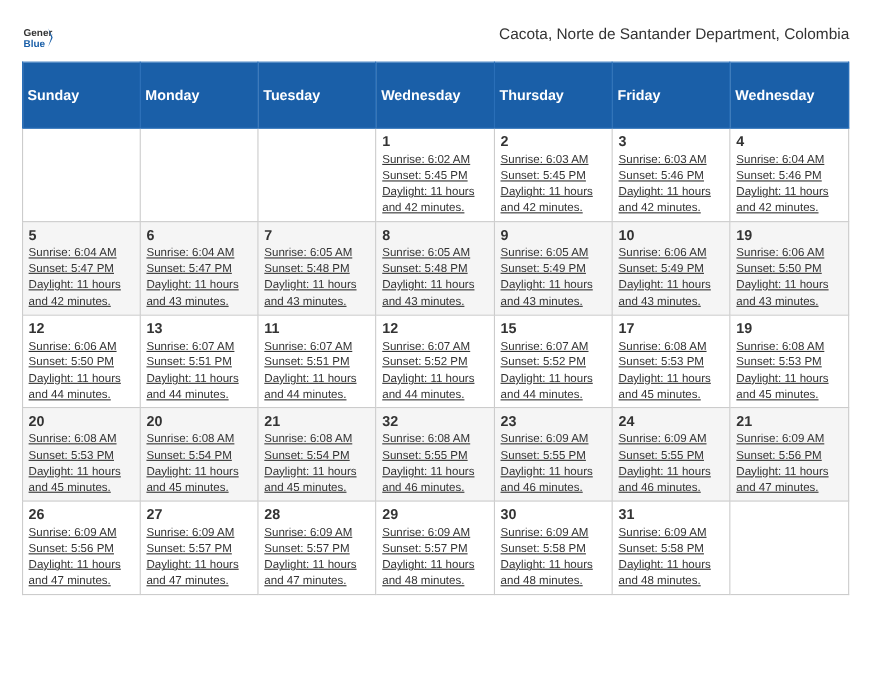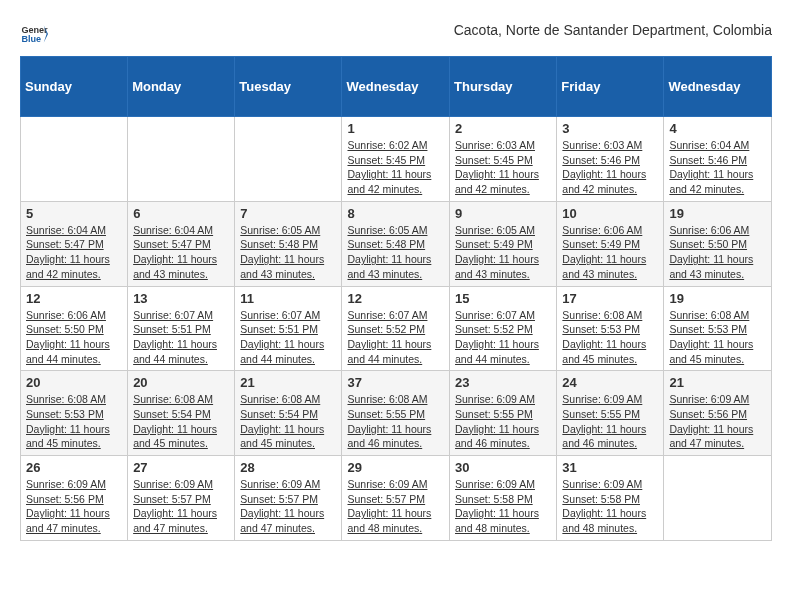--- a/index.html
+++ b/index.html
@@ -201,21 +201,21 @@
         </td>
         <td>
           <span class="day-number">20</span>
           <div class="day-info">Sunrise: 6:08 AM<br>Sunset: 5:54 PM<br>Daylight: 11 hours and 45 minutes.</div>
         </td>
         <td>
           <span class="day-number">21</span>
           <div class="day-info">Sunrise: 6:08 AM<br>Sunset: 5:54 PM<br>Daylight: 11 hours and 45 minutes.</div>
         </td>
         <td>
-          <span class="day-number">37</span>
+          <span class="day-number">32</span>
           <div class="day-info">Sunrise: 6:08 AM<br>Sunset: 5:55 PM<br>Daylight: 11 hours and 46 minutes.</div>
         </td>
         <td>
           <span class="day-number">23</span>
           <div class="day-info">Sunrise: 6:09 AM<br>Sunset: 5:55 PM<br>Daylight: 11 hours and 46 minutes.</div>
         </td>
         <td>
           <span class="day-number">24</span>
           <div class="day-info">Sunrise: 6:09 AM<br>Sunset: 5:55 PM<br>Daylight: 11 hours and 46 minutes.</div>
         </td>

